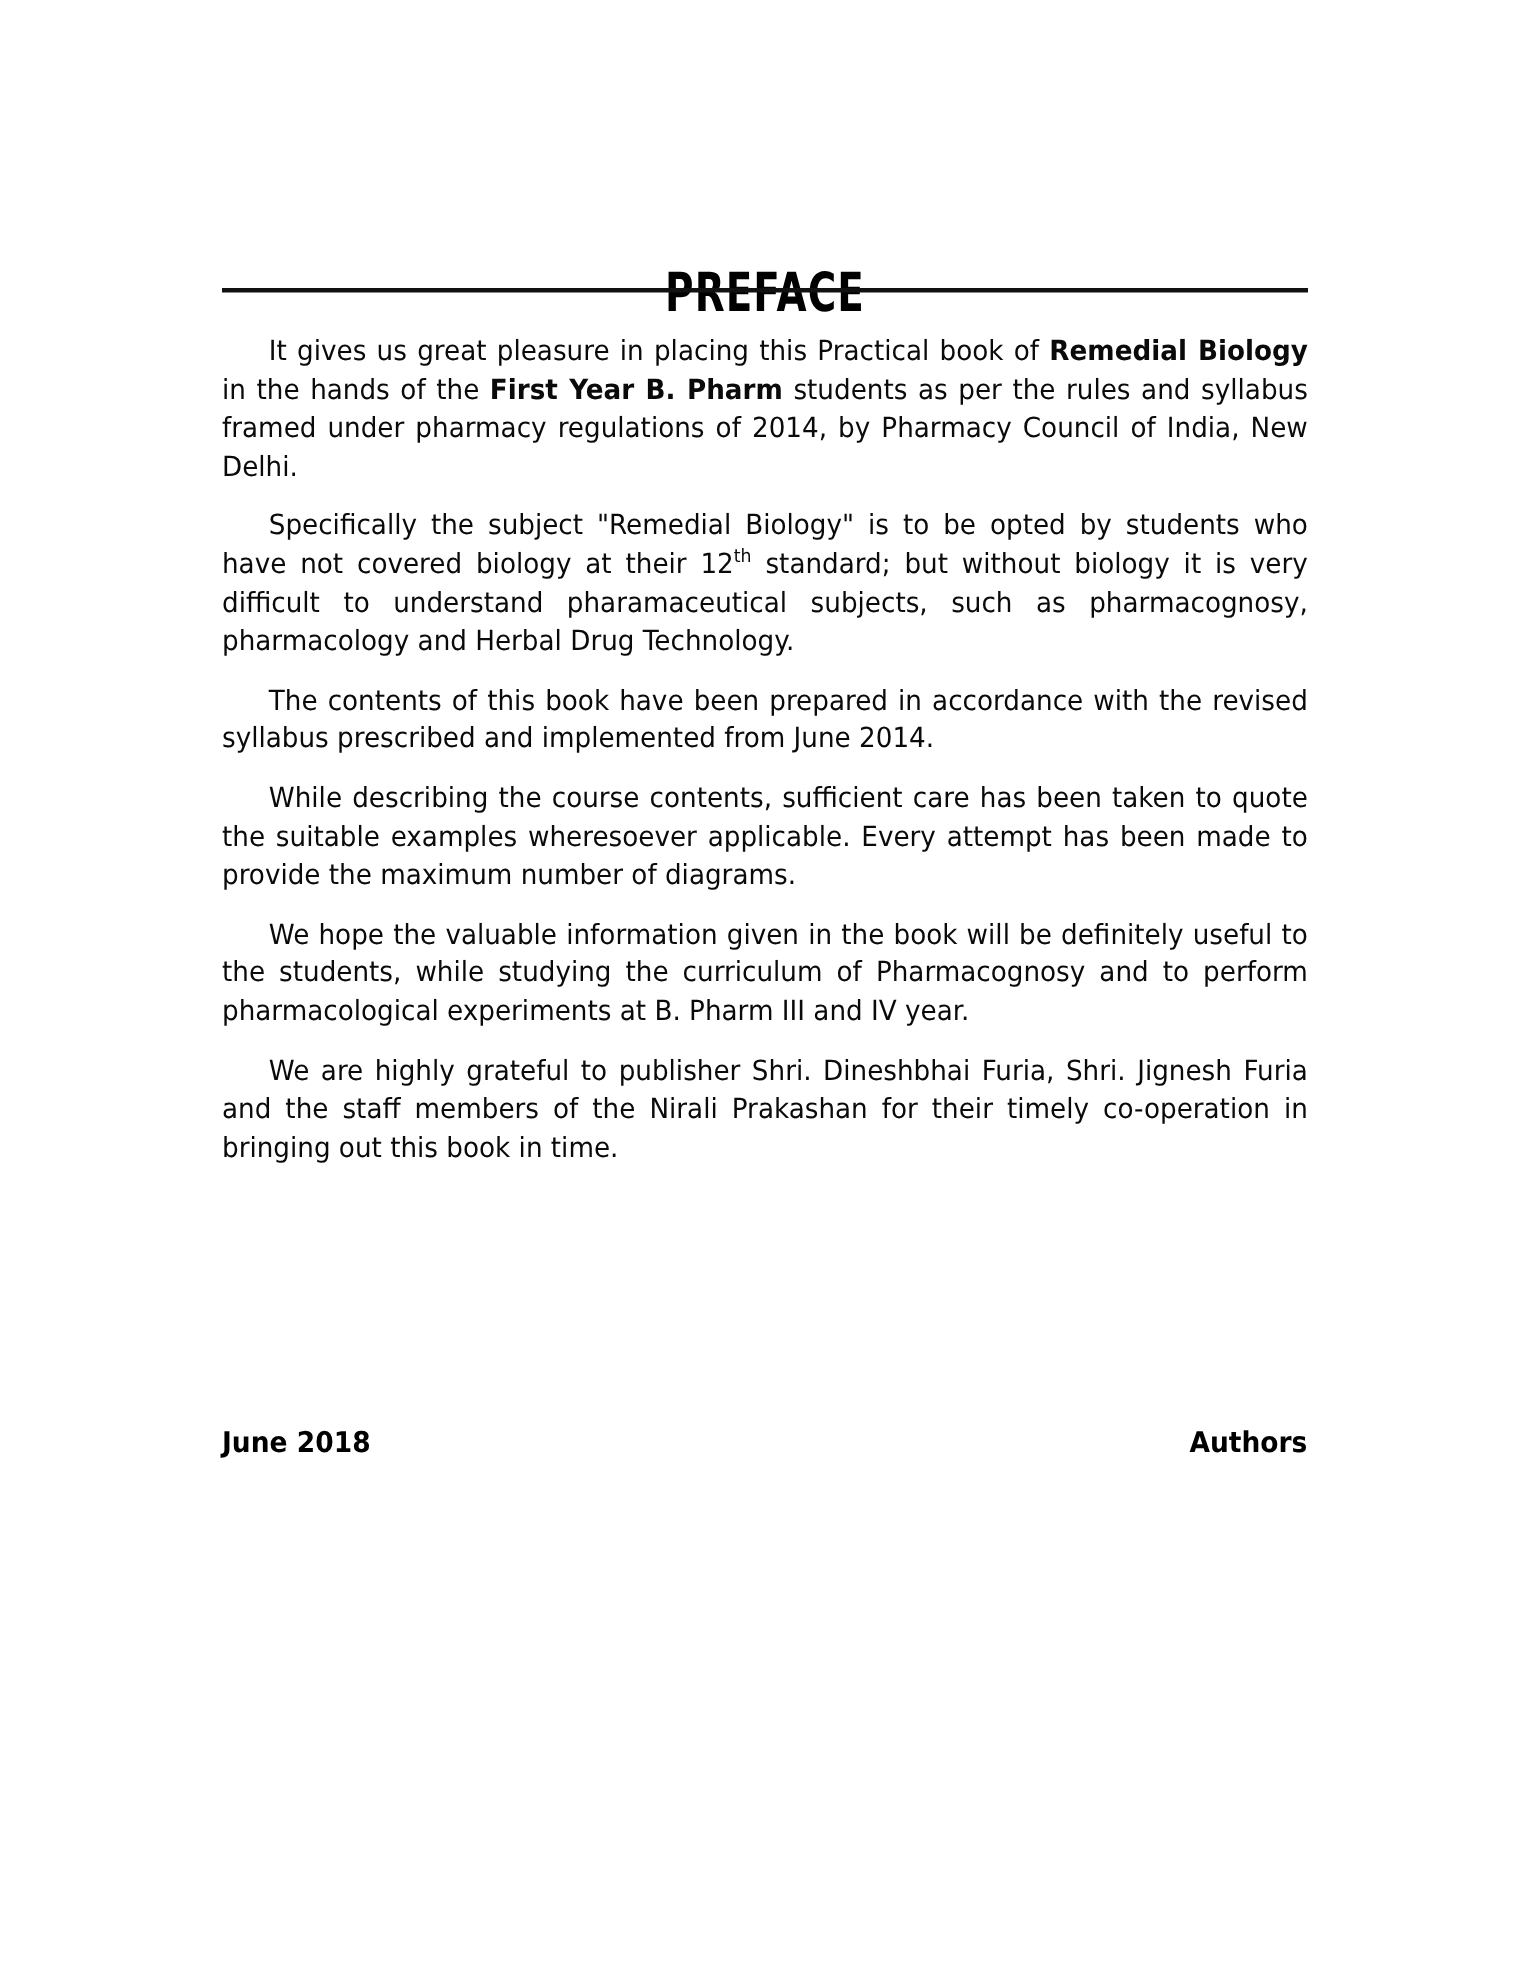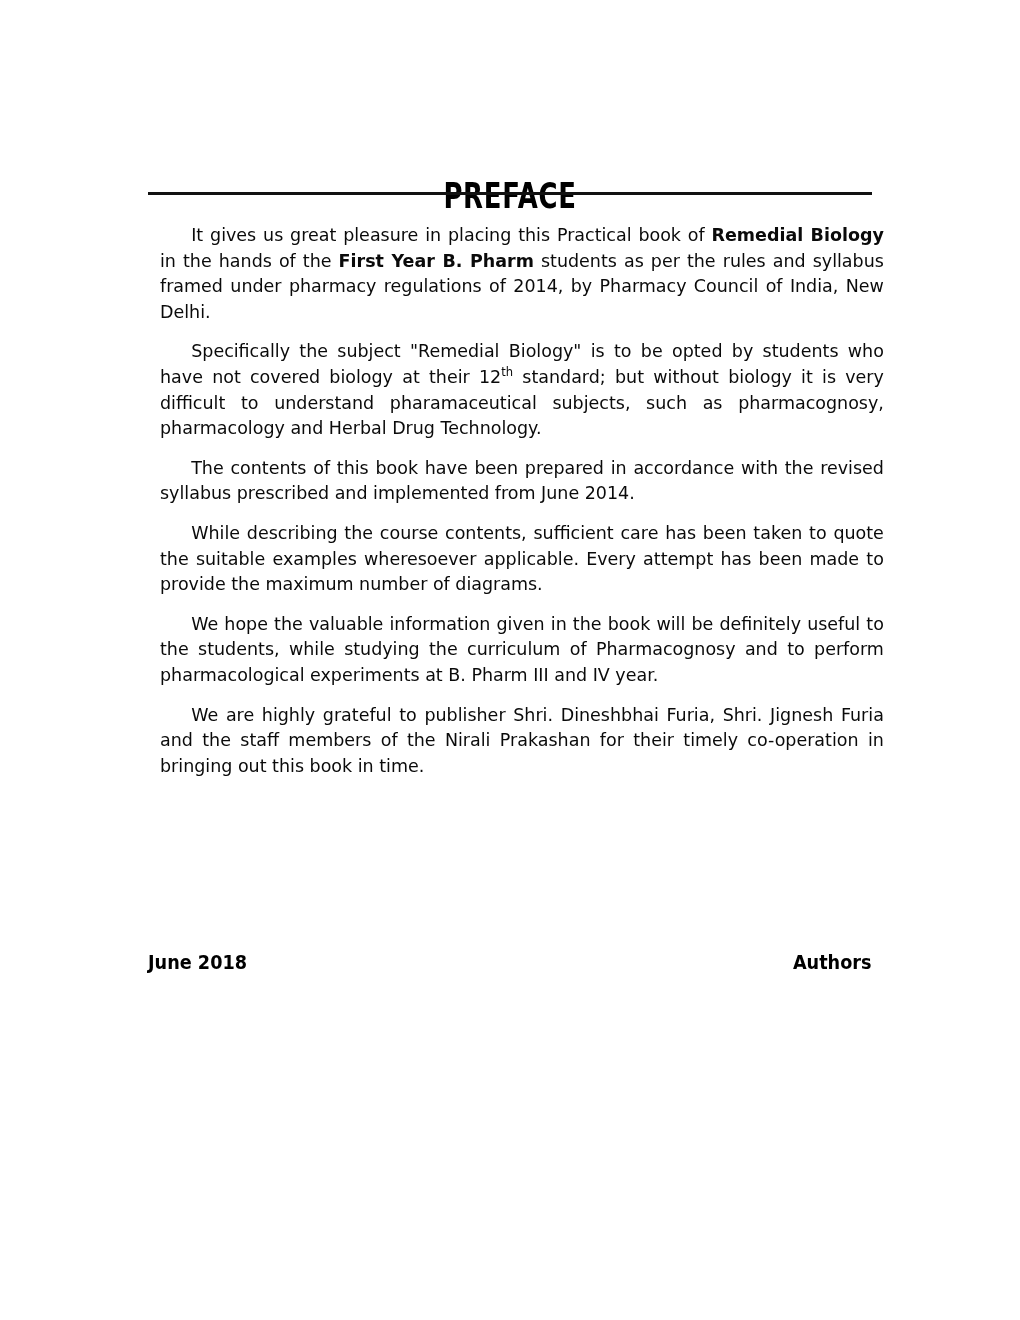--- a/index.html
+++ b/index.html
@@ -57,21 +57,21 @@
     left: 0;
     top: 192px;
     width: 724px;
     height: 3px;
     background: #111111;
   }
 
   
   .body-text {
     position: absolute;
-    left: 12px;
+    left: 0;
     top: 222px;
     width: 724px;
   }
 
   .para {
     margin: 0 0 14px 0;
     font-family: "DejaVu Sans", sans-serif;
     font-size: 18.5px;
     line-height: 25.6px;
     text-align: justify;

